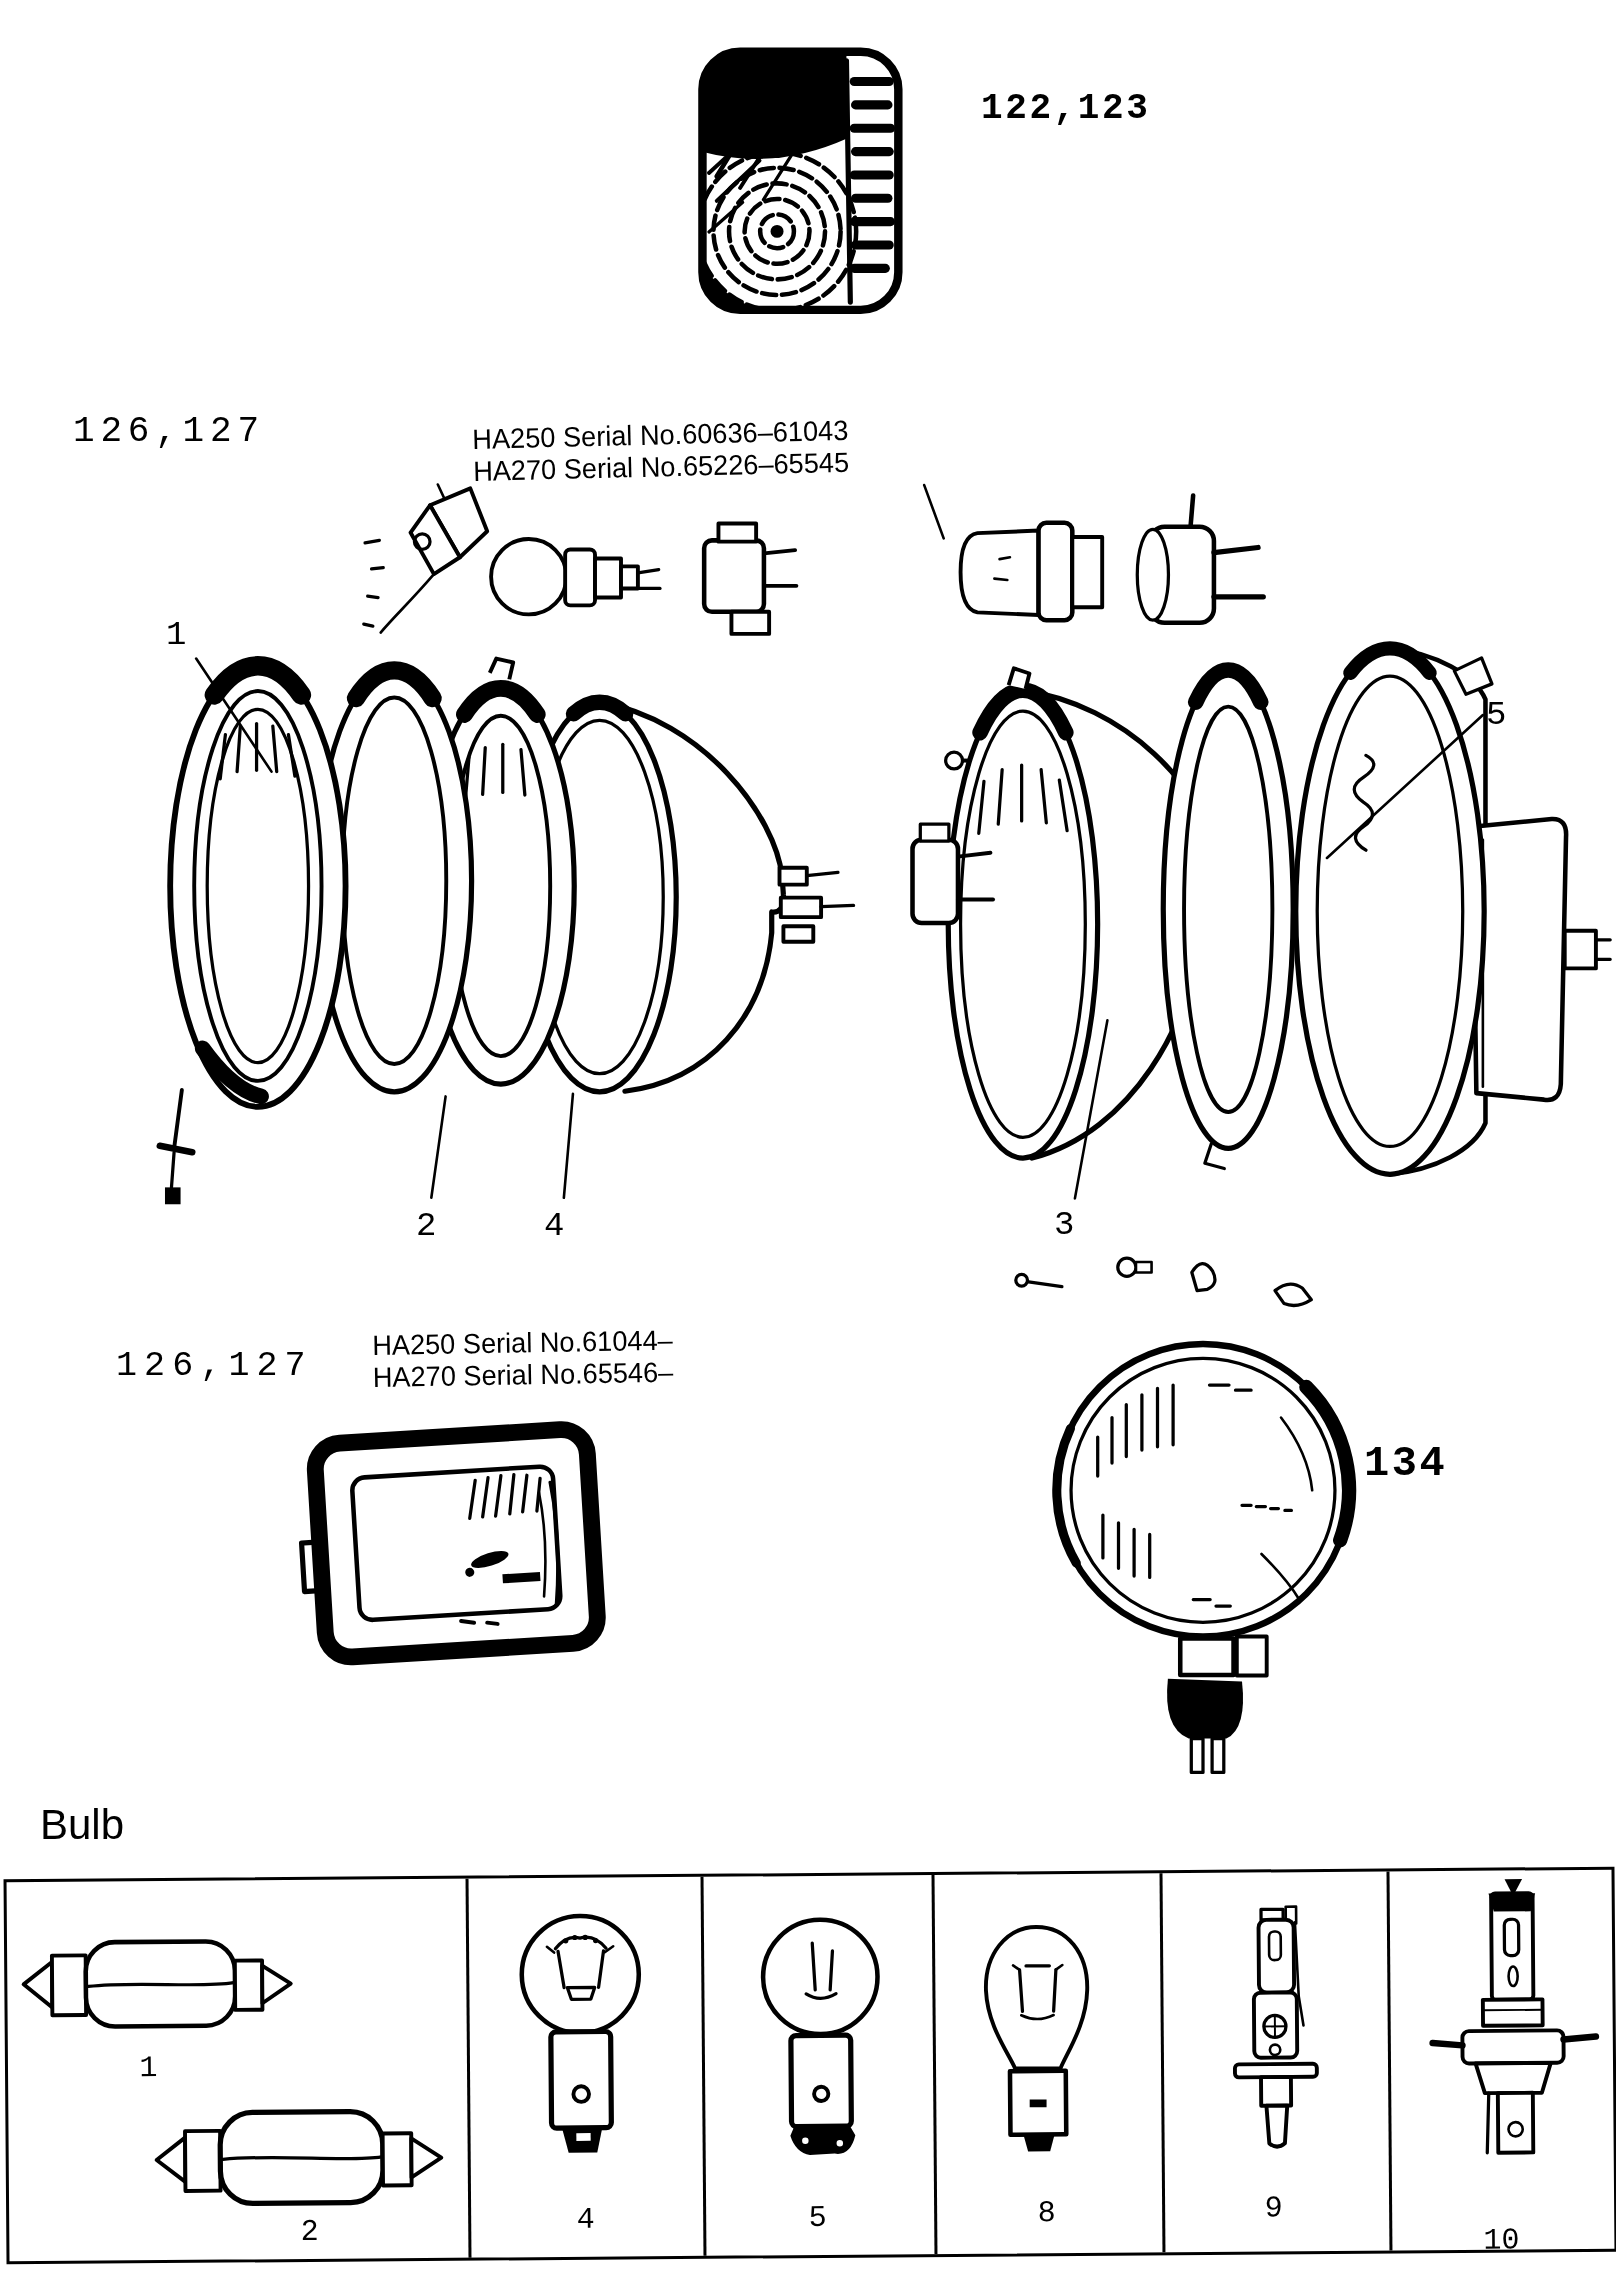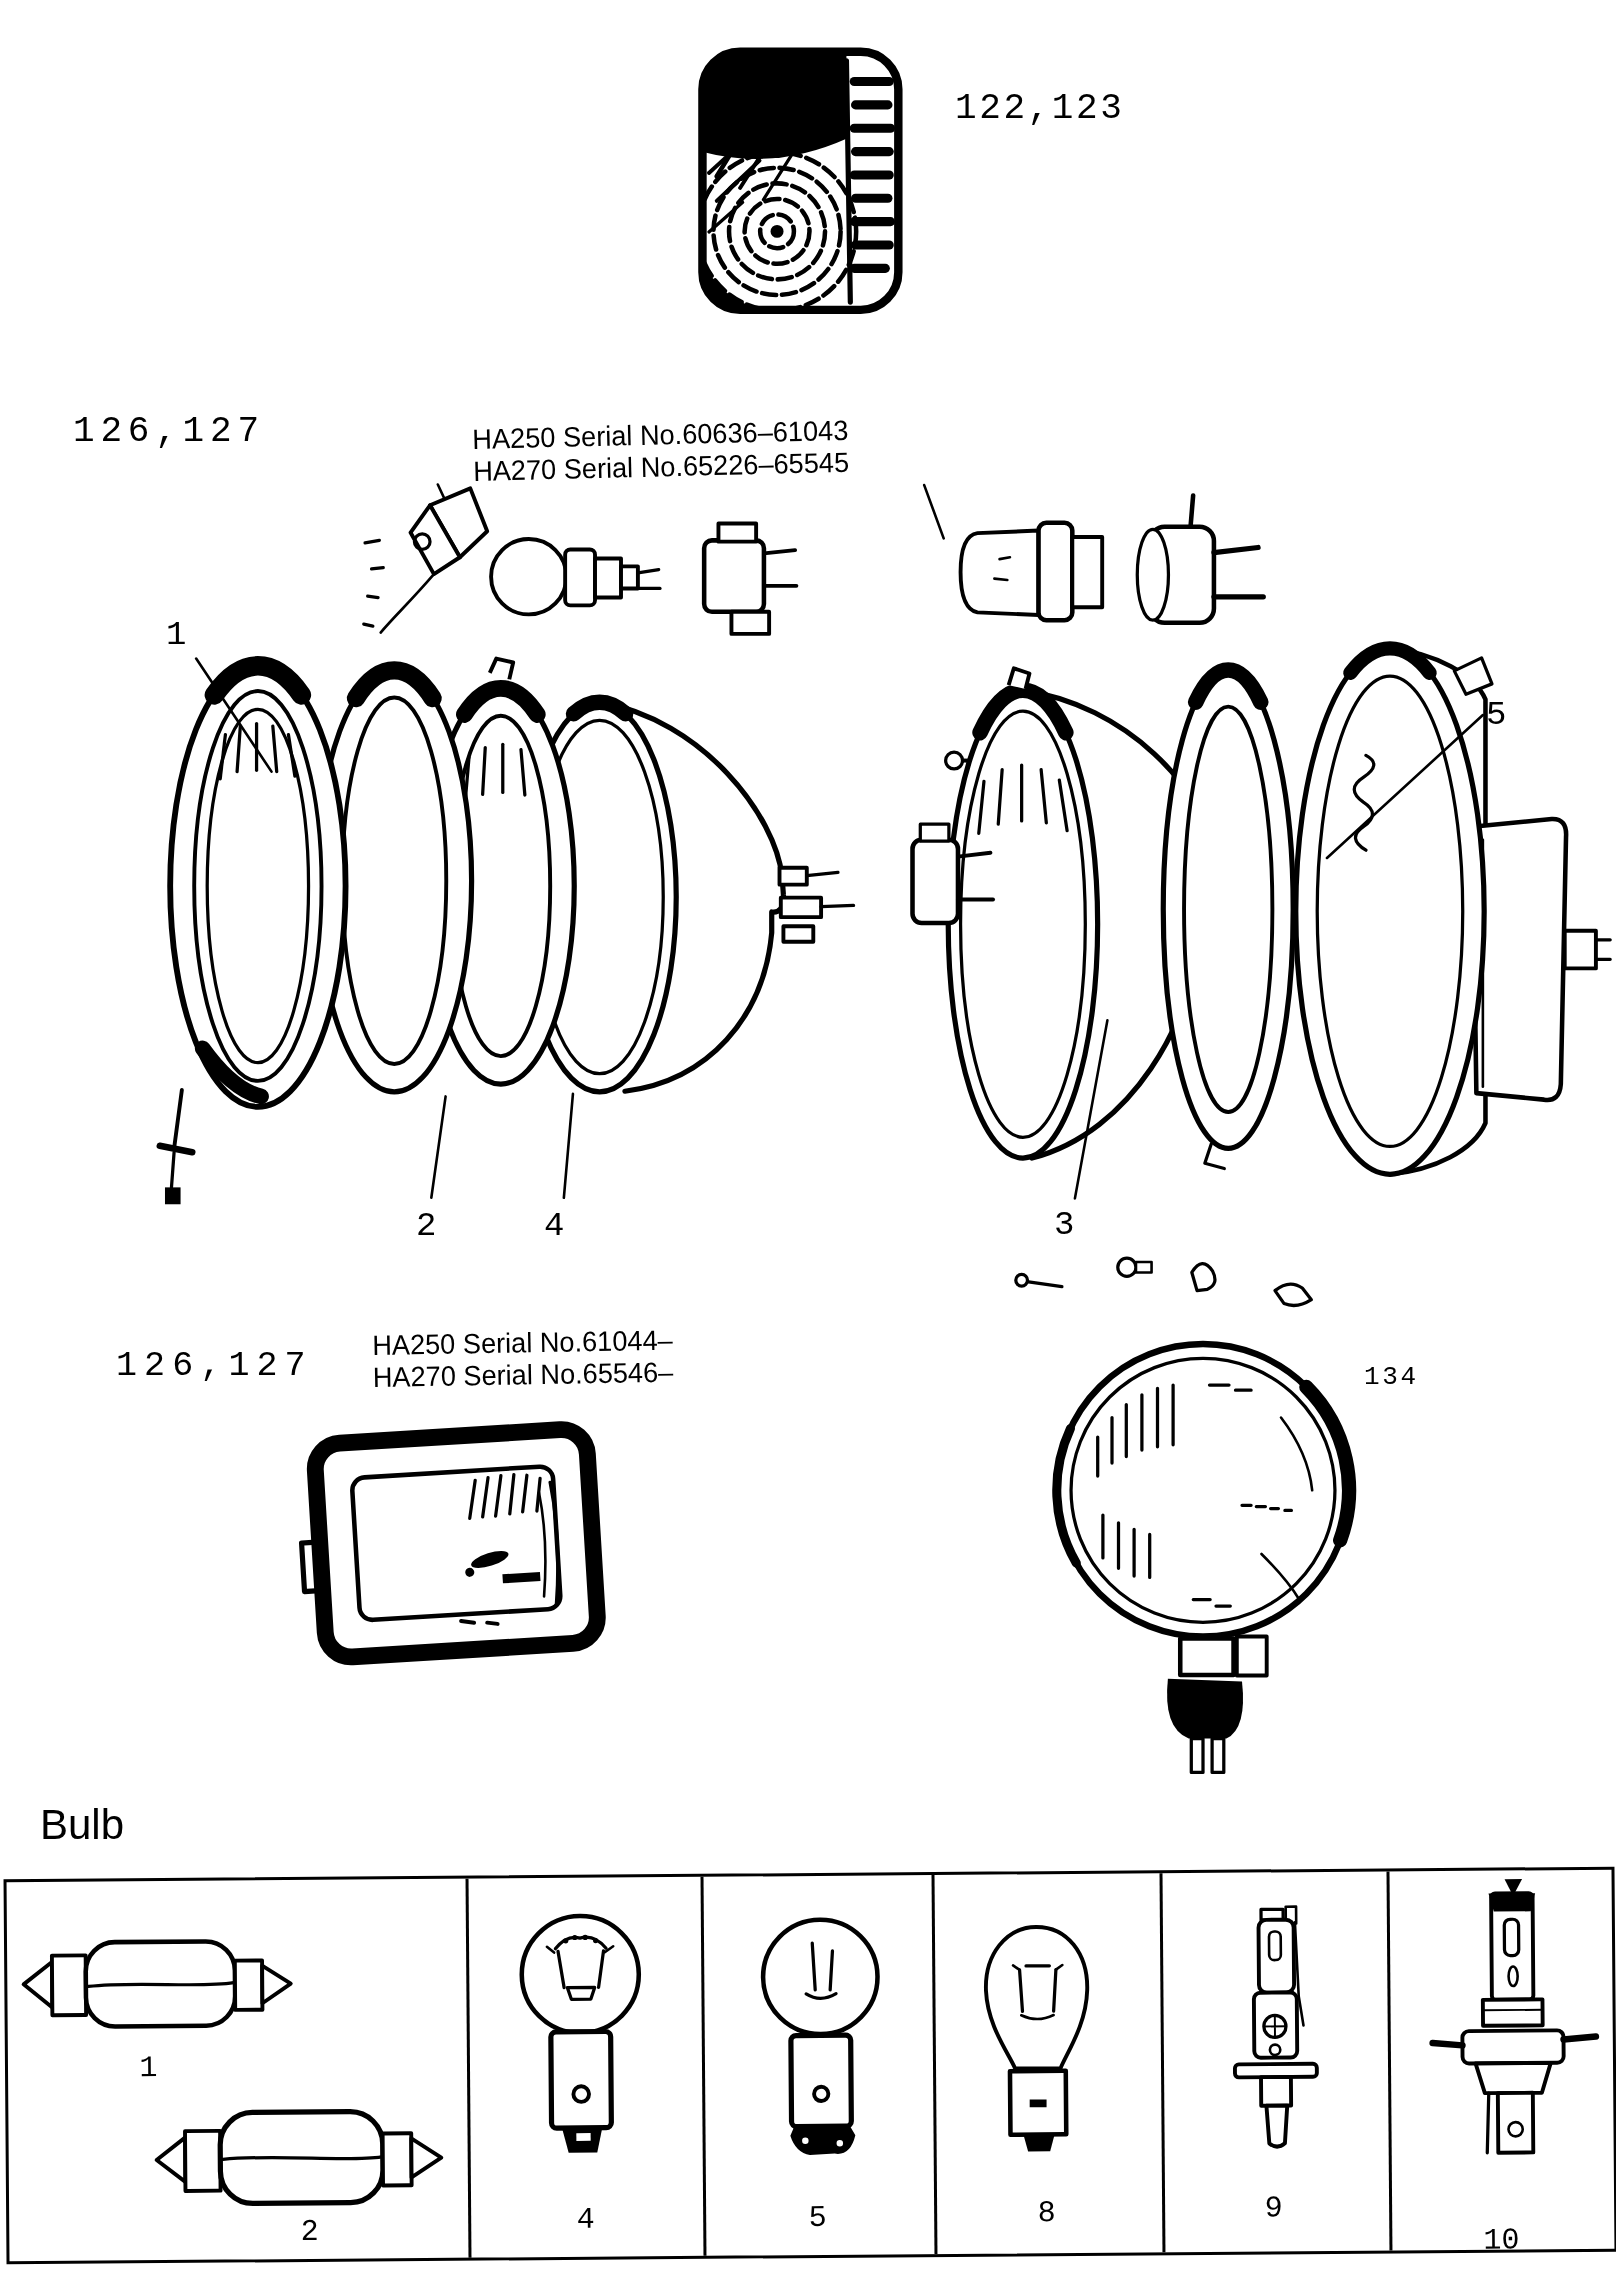--- a/index.html
+++ b/index.html
@@ -53,21 +53,21 @@
     <path class="ln" d="M264,64 h54" stroke-width="14"></path>
     <path class="ln" d="M266,100 h50" stroke-width="14"></path>
     <path class="ln" d="M264,136 h56" stroke-width="14"></path>
     <path class="ln" d="M266,172 h52" stroke-width="14"></path>
     <path class="ln" d="M264,208 h54" stroke-width="14"></path>
     <path class="ln" d="M266,244 h50" stroke-width="14"></path>
     <path class="ln" d="M264,280 h56" stroke-width="14"></path>
     <path class="ln" d="M266,316 h52" stroke-width="14"></path>
     <path class="ln" d="M264,352 h48" stroke-width="14"></path>
   </svg>
-  <div class="abs ref" style="left:955px;top:88px;">122,123</div>
+  <div class="abs ref" style="left:981px;top:88px;font-weight:bold;">122,123</div>
 
   <div class="abs ref" style="left:73px;top:411px;letter-spacing:5.8px;">126,127</div>
   <div class="abs serial sans" style="left:472px;top:424px;transform:rotate(-1.4deg) scaleX(0.97);">
     <div>HA250 Serial No.60636–61043</div>
     <div>HA270 Serial No.65226–65545</div>
   </div>
 
   <svg class="abs" style="left:105px;top:478px;" width="728" height="838" viewBox="0 0 1120 1290">
 
     <path class="ln" d="M512,10 L538,66" stroke-width="4"></path>
@@ -239,21 +239,21 @@
     <path class="ln" d="M300,285 h14 M322,287 h14 M344,290 h12 M366,293 h10" stroke-width="5"></path>
     <path class="ln" d="M360,150 Q402,205 408,262" stroke-width="4"></path>
     <path class="ln" d="M330,360 Q370,400 388,430" stroke-width="4"></path>
     <path class="ln" d="M250,100 h30 M290,108 h24 M225,430 h26 M260,440 h22" stroke-width="5"></path>
     <rect class="wh" x="205" y="490" width="82" height="56" stroke-width="7"></rect>
     <rect class="wh" x="292" y="487" width="46" height="60" stroke-width="6"></rect>
     <path class="f" d="M186,552 Q178,628 218,644 L276,644 Q308,628 300,556 Z"></path>
     <rect class="wh" x="222" y="644" width="18" height="52" stroke-width="5"></rect>
     <rect class="wh" x="254" y="644" width="18" height="52" stroke-width="5"></rect>
   </svg>
-  <div class="abs ref" style="left:1364px;top:1362px;font-size:26px;">134</div>
+  <div class="abs ref" style="left:1364px;top:1440px;font-size:42px;font-weight:bold;">134</div>
 
   <div class="abs mono" style="left:40px;top:1801px;font-size:42px;">Bulb</div>
 
   <div id="bulb-table">
     <div class="vline" style="left:459px;"></div>
     <div class="vline" style="left:694px;"></div>
     <div class="vline" style="left:925px;"></div>
     <div class="vline" style="left:1153px;"></div>
     <div class="vline" style="left:1380px;"></div>
 

